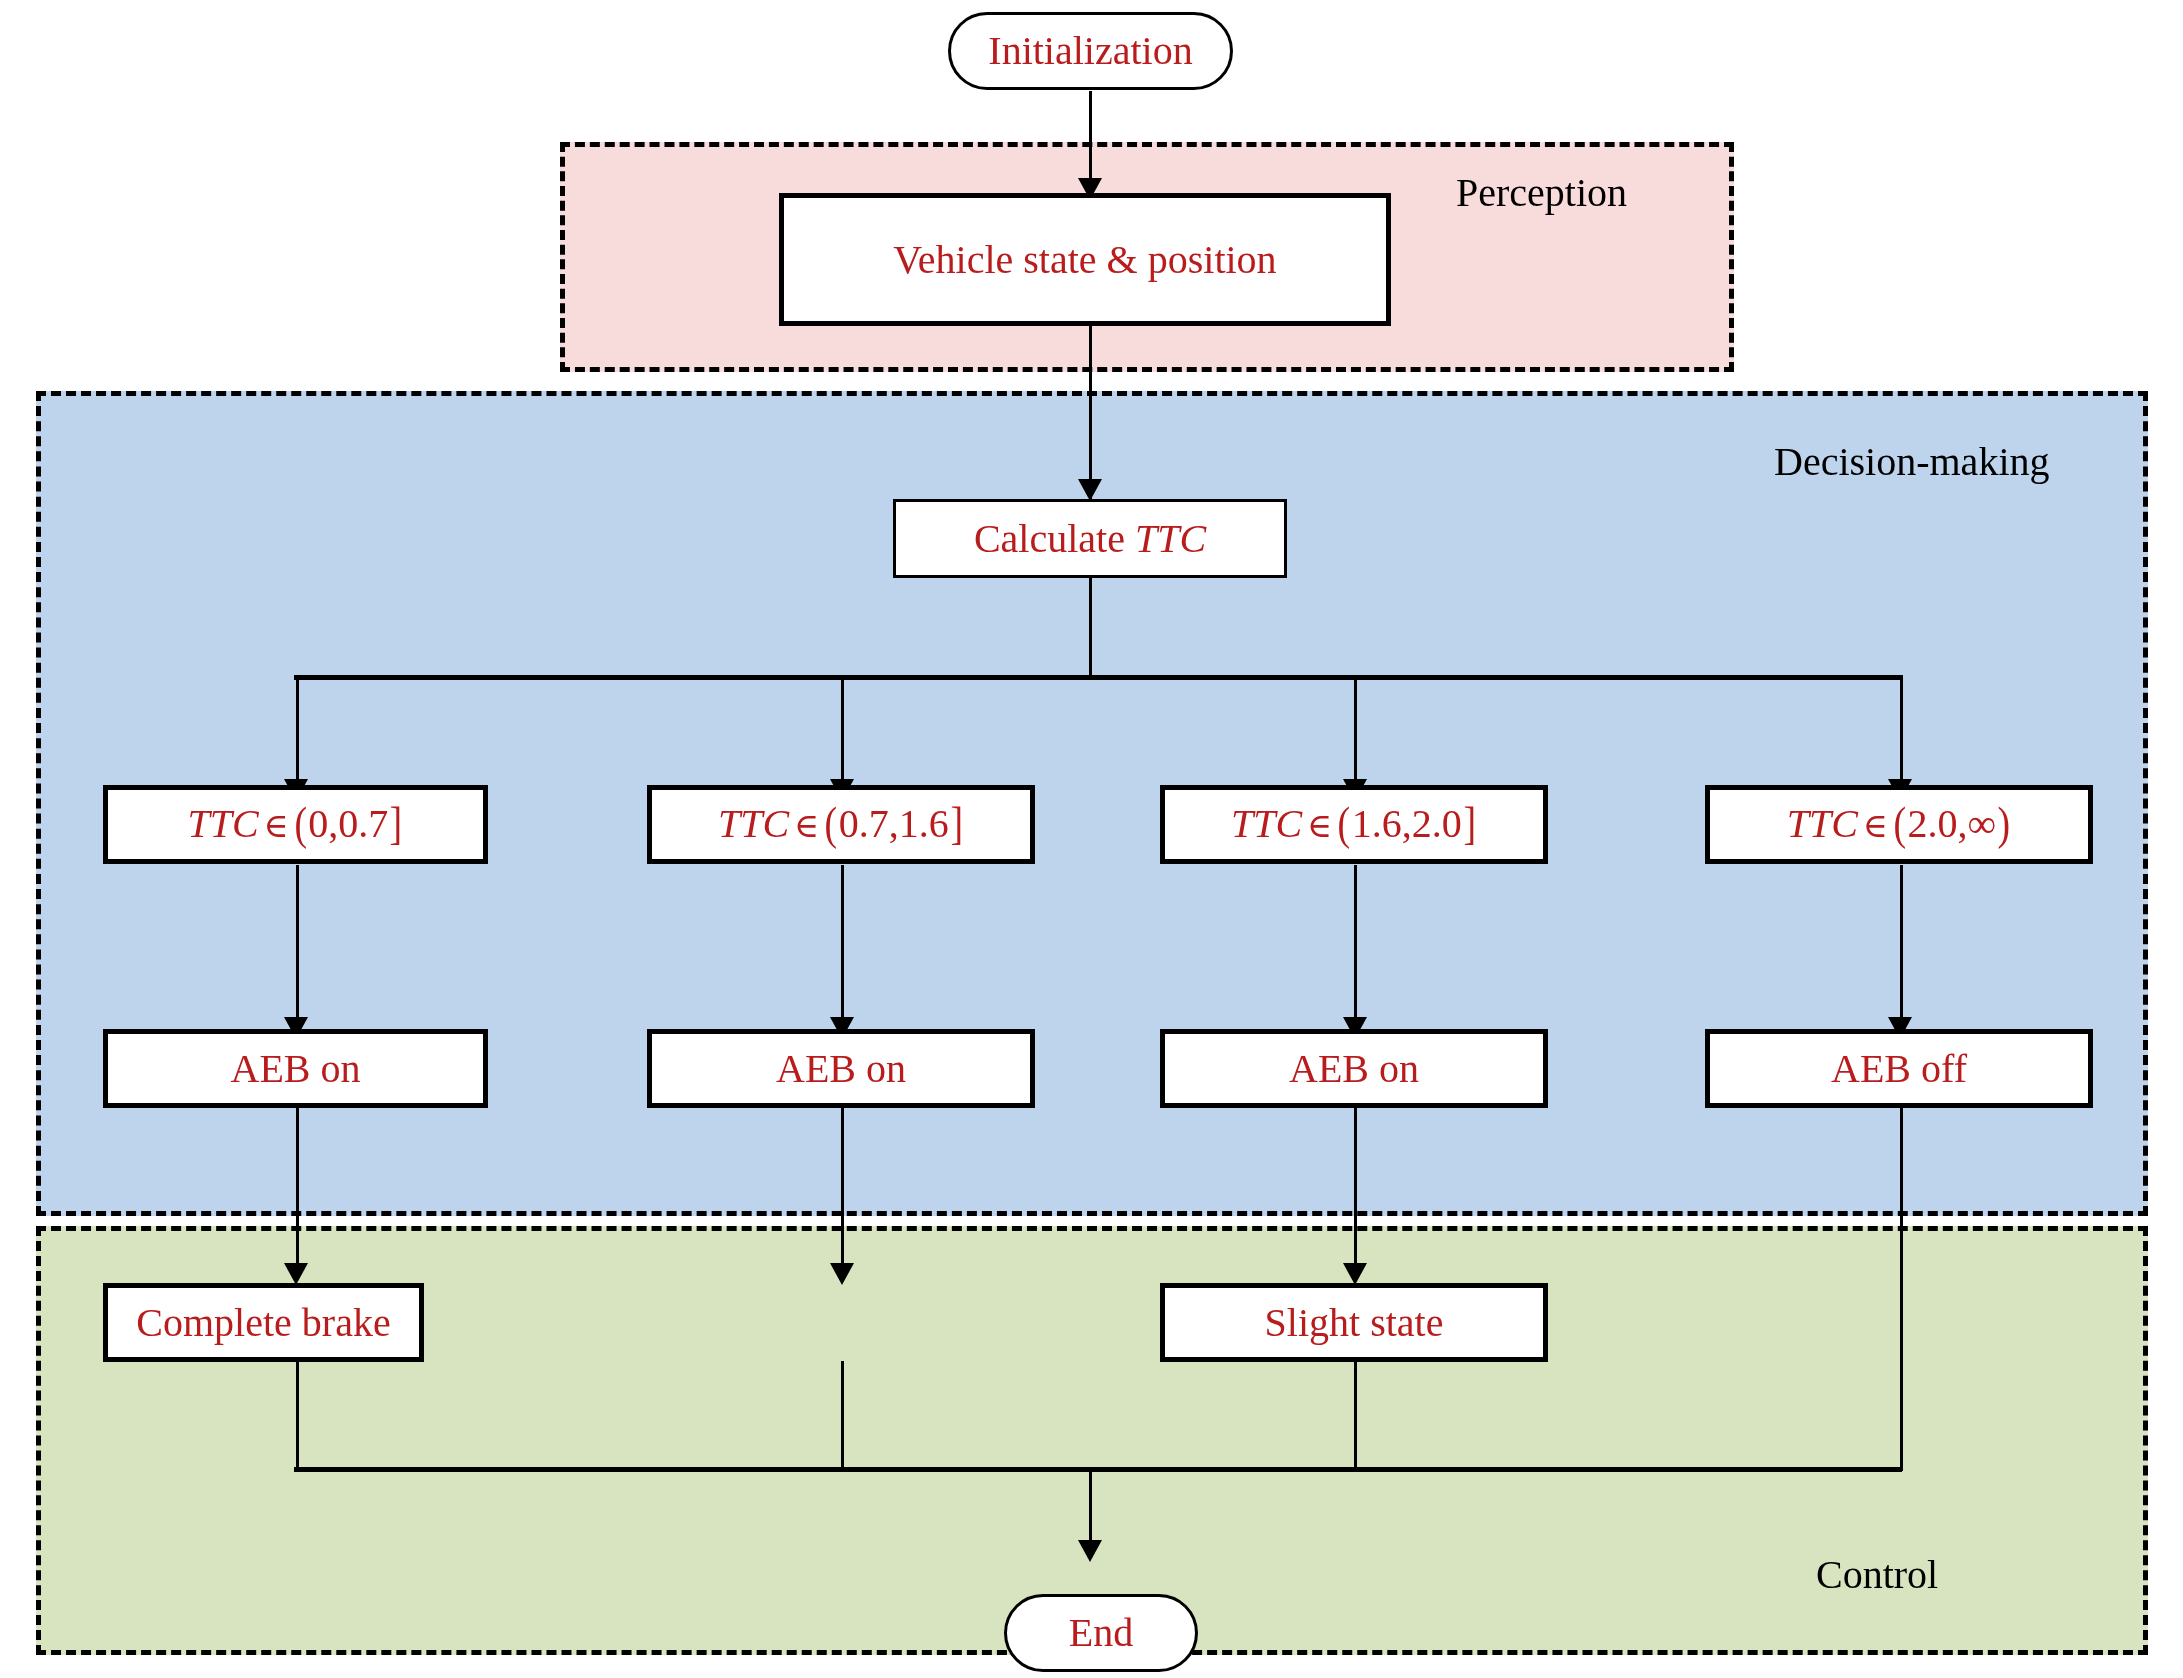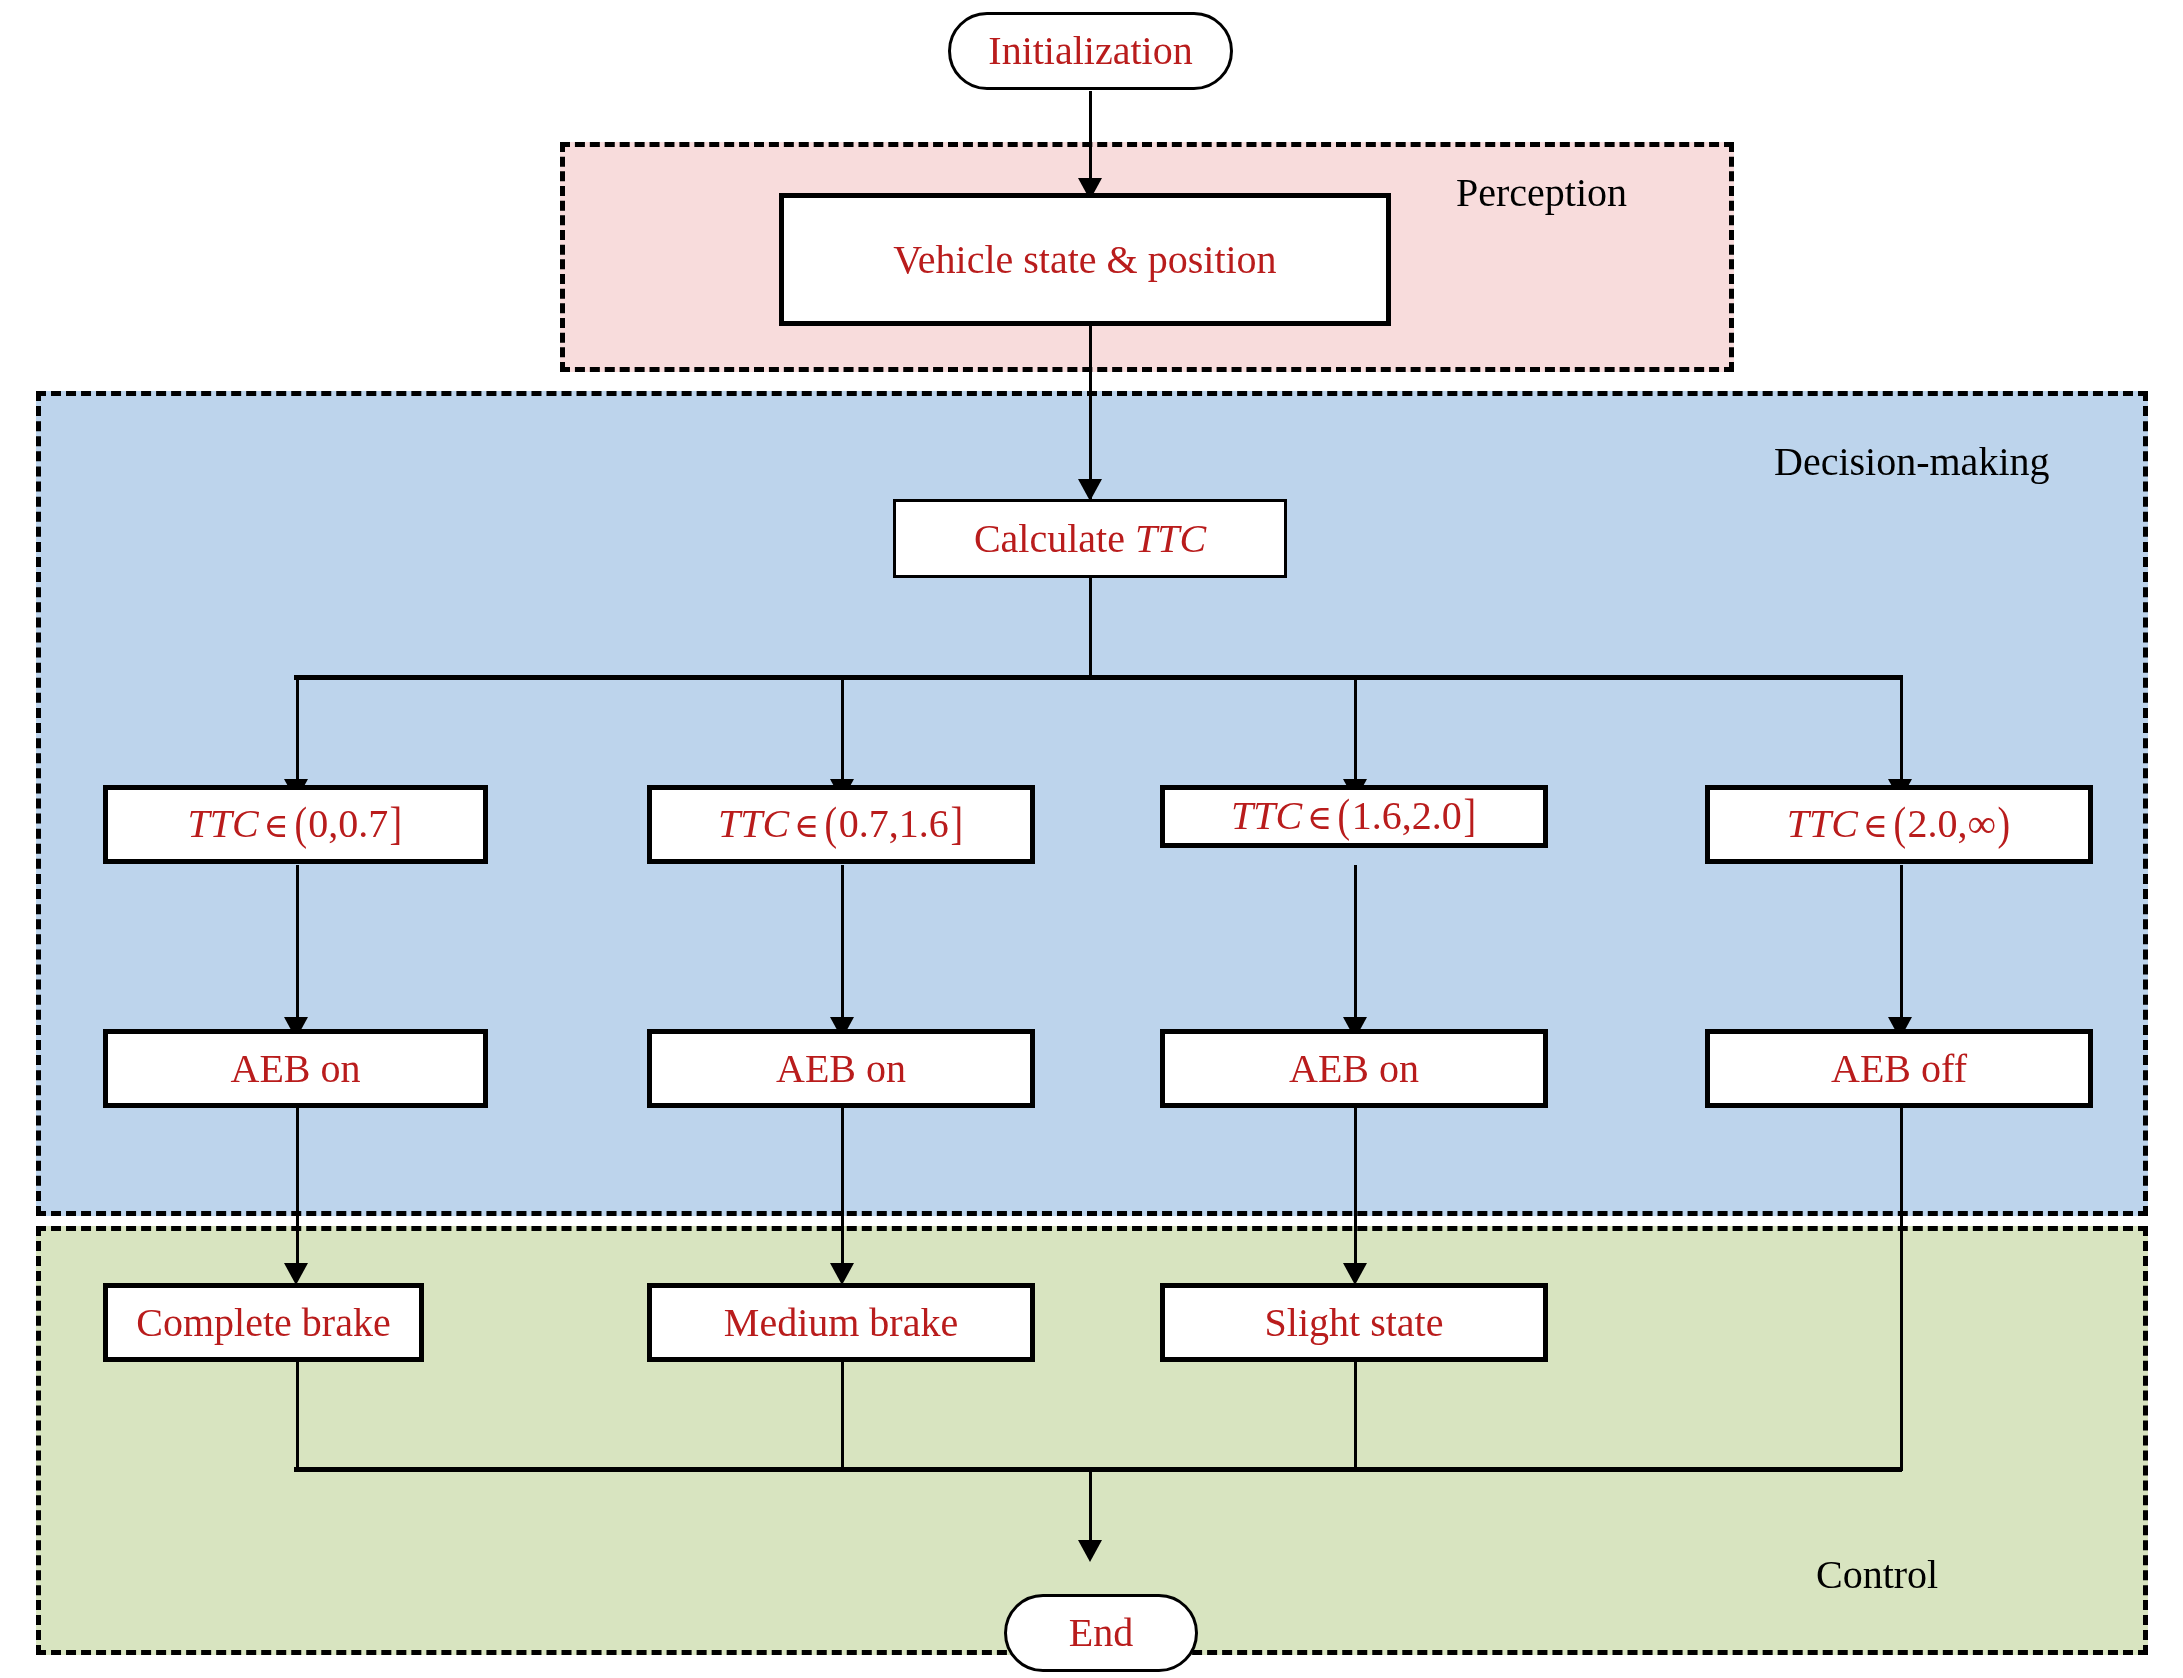--- a/index.html
+++ b/index.html
@@ -116,21 +116,21 @@
       <span class="ital">TTC</span><span class="isin">∈</span><span class="paren">(</span><span>0</span><span>,</span><span>0.7</span><span class="paren">]</span>
     </span>
   </div>
 
   <div class="node thick" style="left:647px;top:785px;width:388px;height:79px;">
     <span class="mathwrap">
       <span class="ital">TTC</span><span class="isin">∈</span><span class="paren">(</span><span>0.7</span><span>,</span><span>1.6</span><span class="paren">]</span>
     </span>
   </div>
 
-  <div class="node thick" style="left:1160px;top:785px;width:388px;height:63px;">
+  <div class="node thick" style="left:1160px;top:785px;width:388px;height:79px;">
     <span class="mathwrap">
       <span class="ital">TTC</span><span class="isin">∈</span><span class="paren">(</span><span>1.6</span><span>,</span><span>2.0</span><span class="paren">]</span>
     </span>
   </div>
 
   <div class="node thick" style="left:1705px;top:785px;width:388px;height:79px;">
     <span class="mathwrap">
       <span class="ital">TTC</span><span class="isin">∈</span><span class="paren">(</span><span>2.0</span><span>,</span><span>∞</span><span class="paren">)</span>
     </span>
   </div>
@@ -144,23 +144,20 @@
   <div class="node thick" style="left:1160px;top:1029px;width:388px;height:79px;">
     <span>AEB on</span>
   </div>
   <div class="node thick" style="left:1705px;top:1029px;width:388px;height:79px;">
     <span>AEB off</span>
   </div>
 
   <div class="node thick" style="left:103px;top:1283px;width:321px;height:79px;">
     <span>Complete brake</span>
   </div>
-  <div class="node thick" style="left:647px;top:1283px;width:388px;height:79px;">
-    <span>Medium brake</span>
-  </div>
   <div class="node thick" style="left:1160px;top:1283px;width:388px;height:79px;">
     <span>Slight state</span>
   </div>
 
   <div class="node stadium" style="left:1004px;top:1550px;width:194px;height:78px;margin-top:44px;">
     <span>End</span>
   </div>
 
 </div>
 

